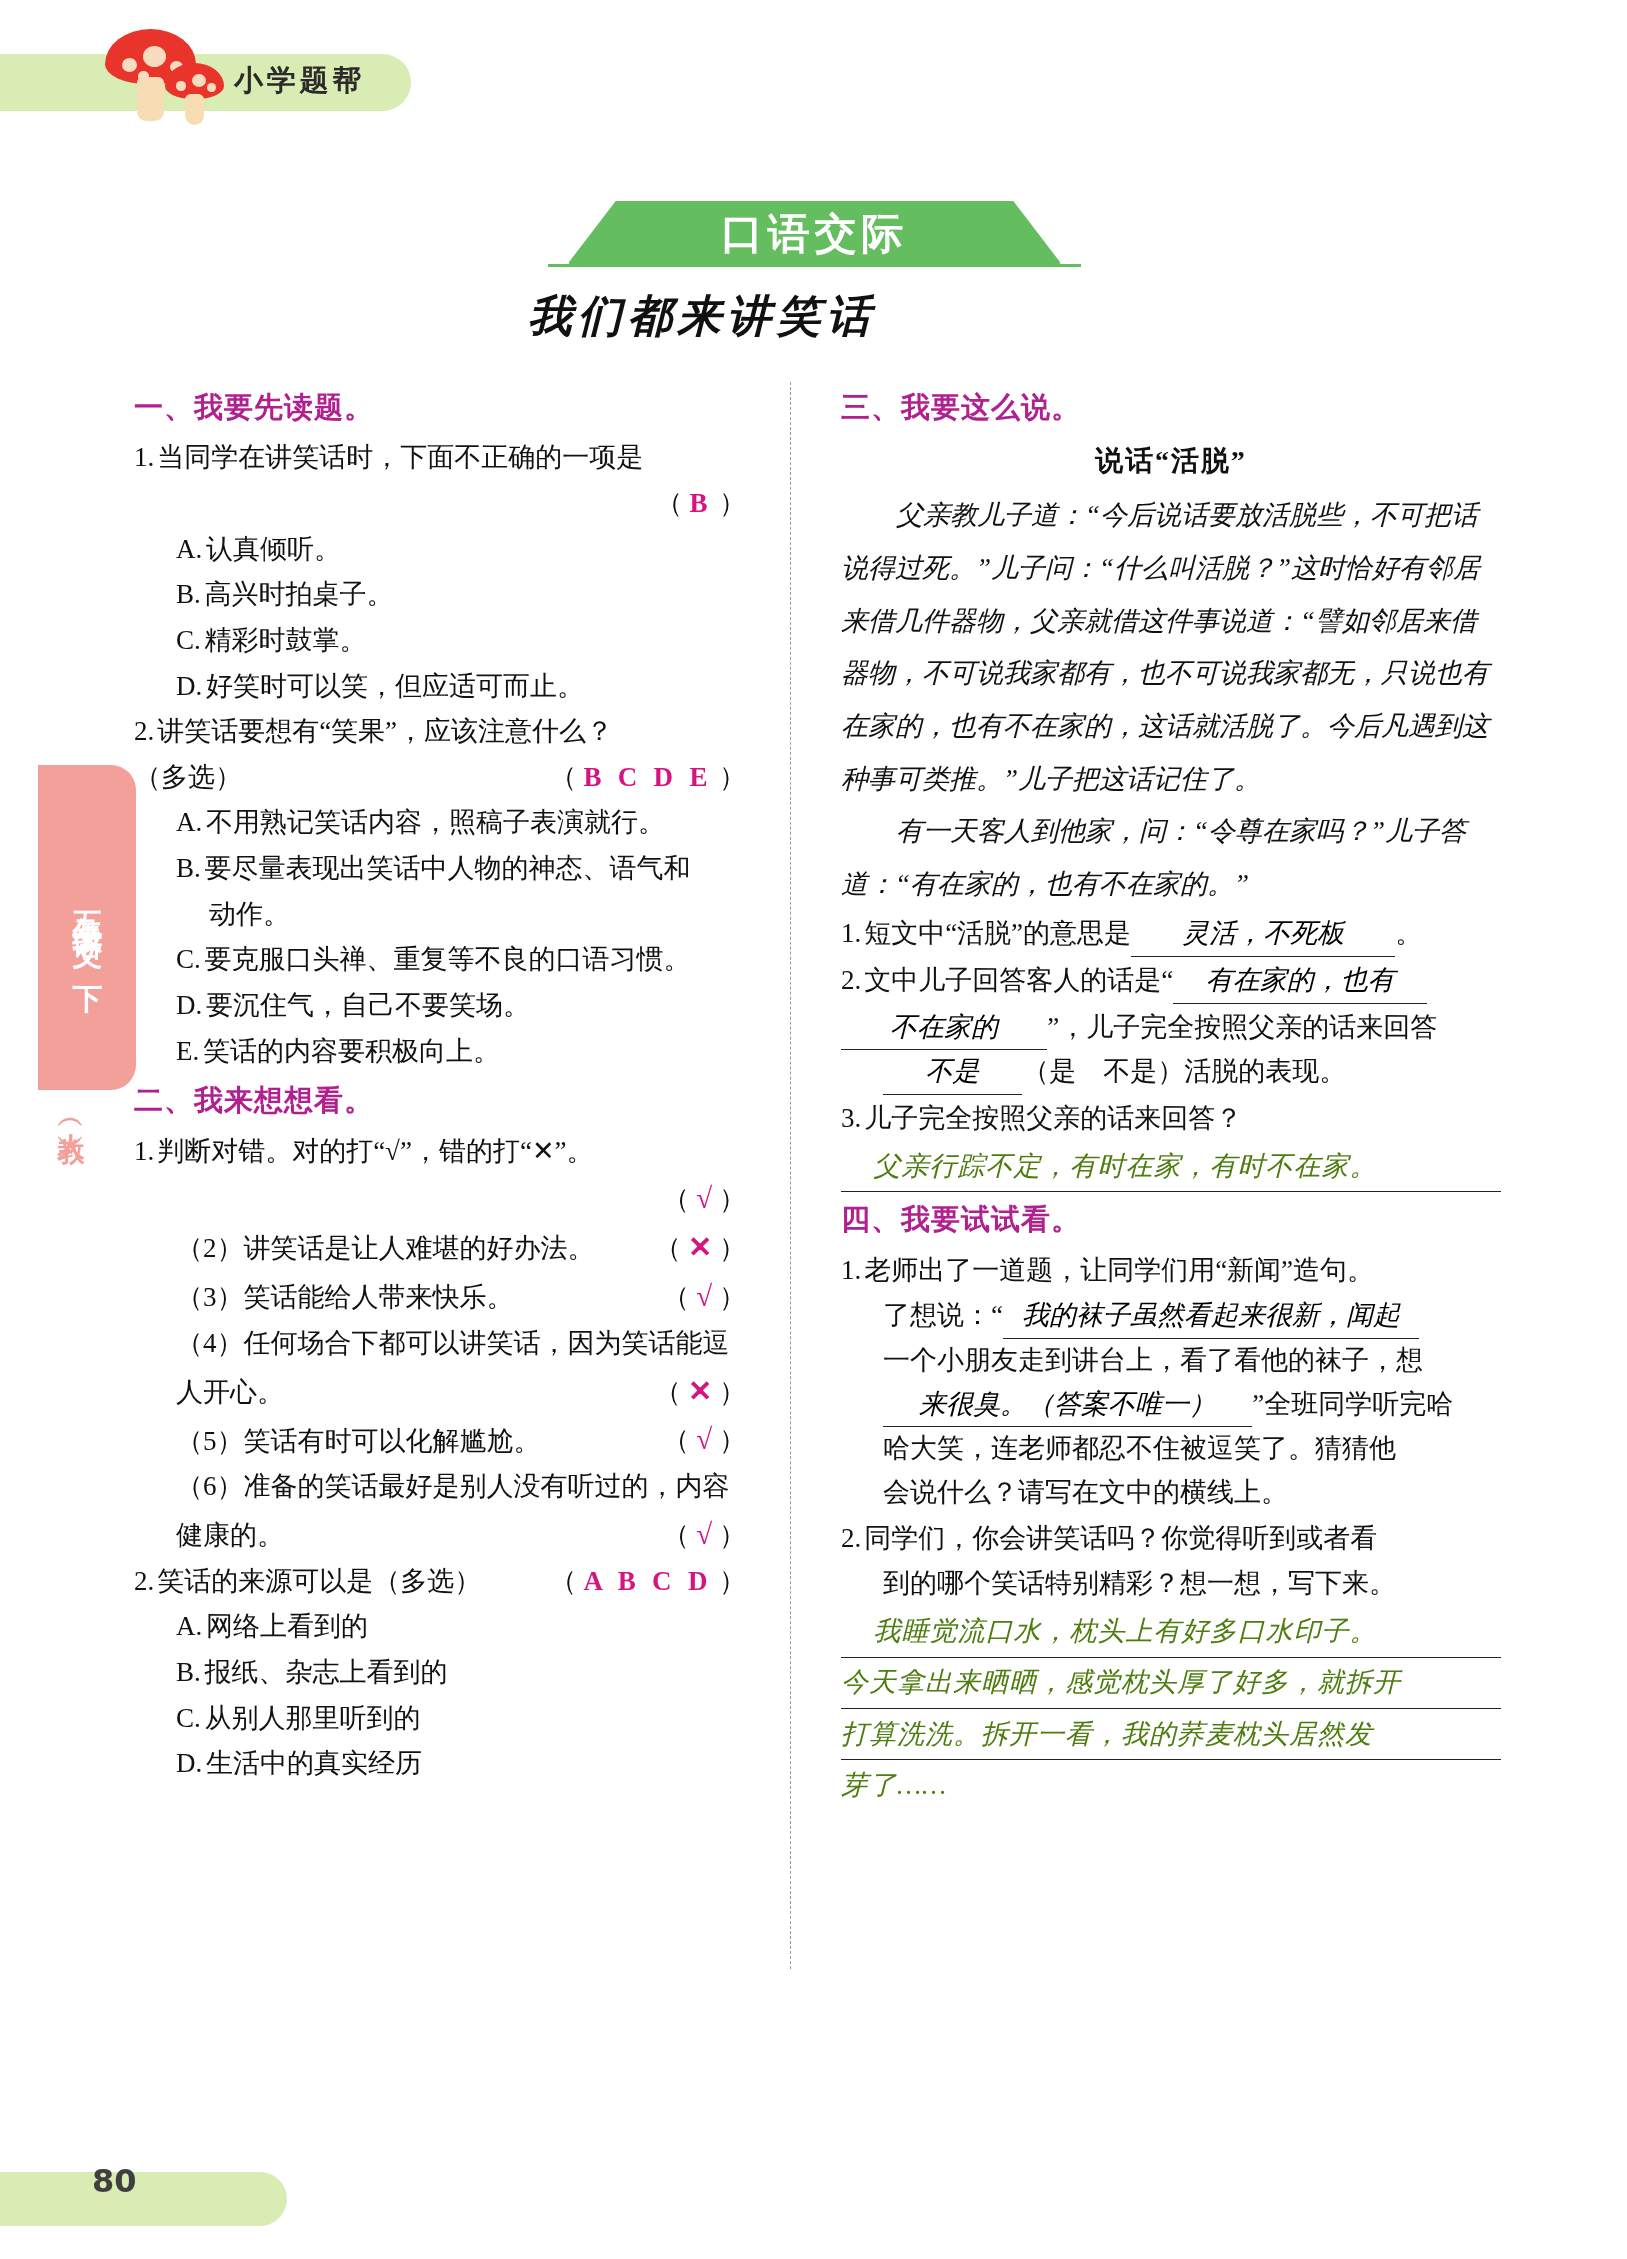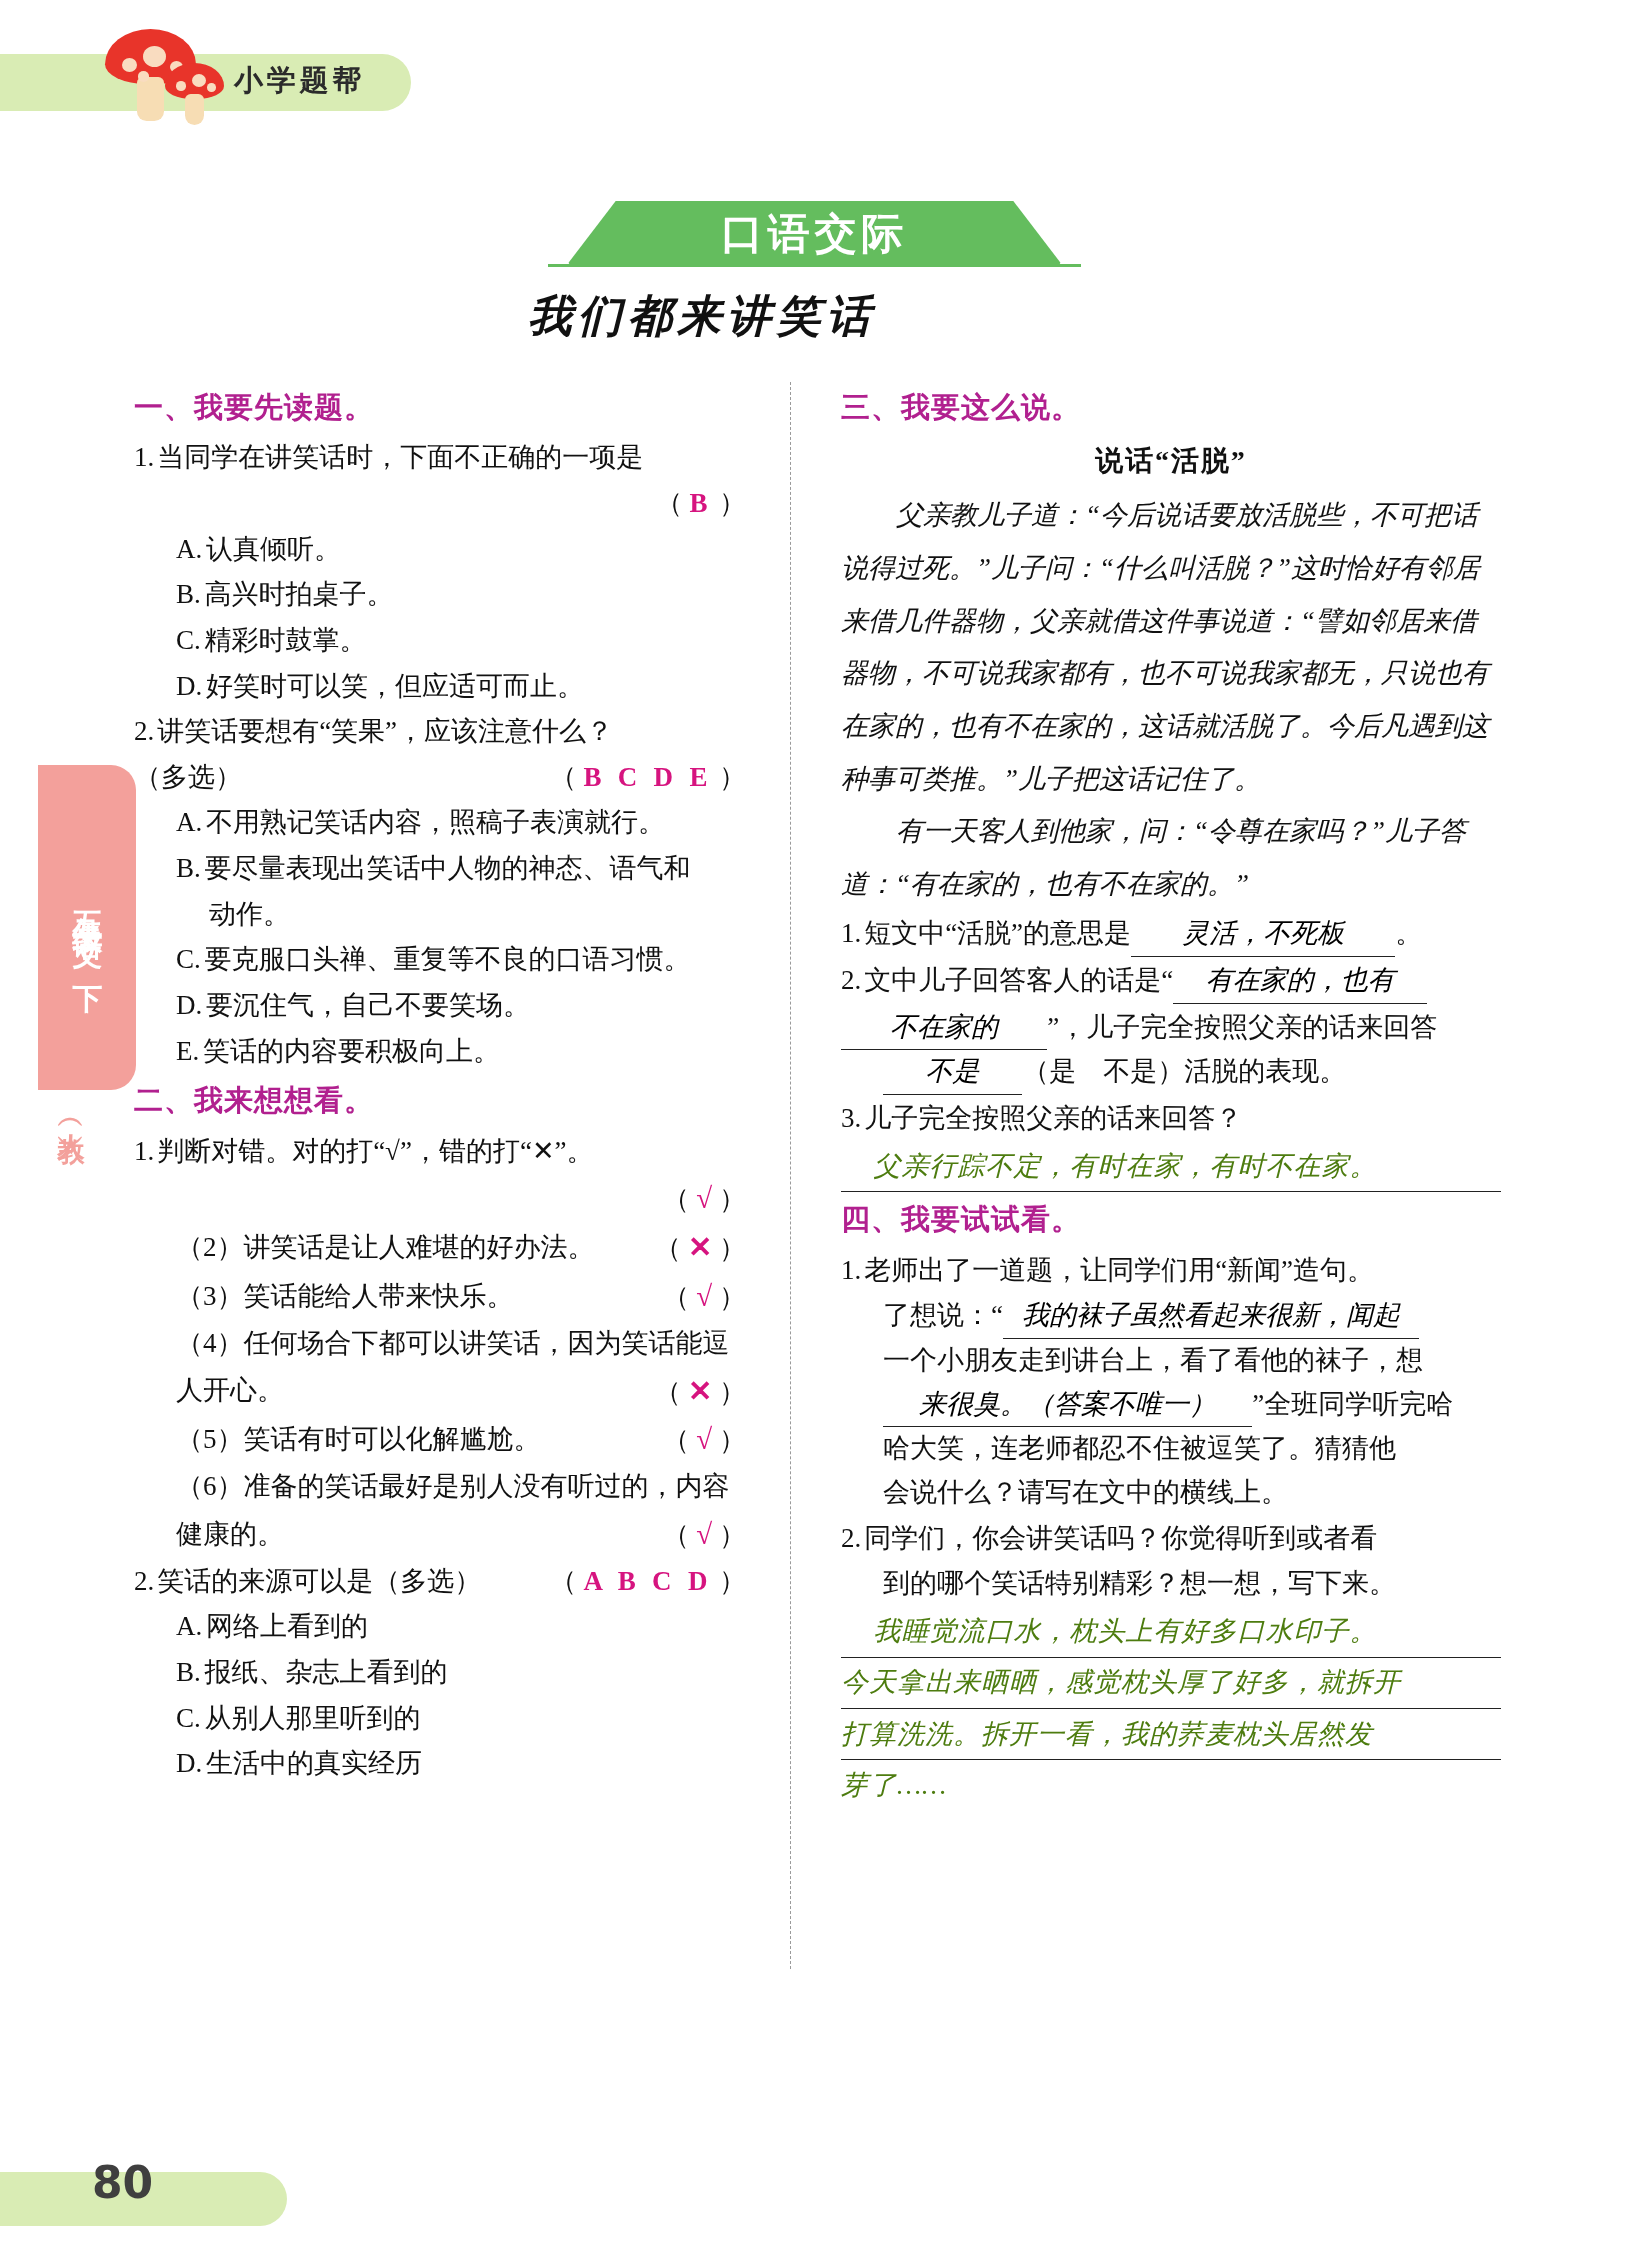--- a/index.html
+++ b/index.html
@@ -126,21 +126,21 @@
   .opt .lab{flex:0 0 auto;margin-right:3.8px;}
   .sub{margin:1.9px 0 1.9px 42px;}
   .indent{margin-left:42px;}
   .indent2{margin-left:75px;}
 
   .ansline{text-align:right;}
   .ans{color:#d6147f;font-weight:bold;letter-spacing:4.8px;}
   .ans-mark{color:#d6147f;font-weight:bold;font-size:29px;}
   .paren{color:#111;}
 
-  .row-right{display:flex;justify-content:space-between;align-items:center;}
+  .row-right{display:flex;justify-content:space-between;align-items:flex-end;}
 
   .story-title{
     text-align:center;font-weight:bold;font-size:28px;
     margin:7.6px 0 5.7px 0;letter-spacing:1.9px;
   }
   .story-p{
     text-indent:55px;line-height:1.95;font-size:27px;
     font-style:italic;
     font-family:"Liberation Serif","DejaVu Serif",serif;
   }
@@ -158,22 +158,22 @@
     font-family:"Liberation Serif","DejaVu Serif",serif;
   }
   .answer-line.cont{padding-left:0;}
 
   
   .footer-bar{
     position:absolute;left:0;bottom:34px;width:287px;height:54px;
     background:#d9ecb4;border-radius:0 29px 29px 0;
   }
   .page-no{
-    position:absolute;left:92px;bottom:52px;
-    font-size:44px;font-weight:bold;color:#3f3f3f;
+    position:absolute;left:92px;bottom:60px;
+    font-size:32px;font-weight:bold;color:#3f3f3f;
     font-family:"DejaVu Sans","Liberation Sans",sans-serif;
   }
 </style>
 </head>
 <body>
 
 <div class="page-header"></div>
 
 <div class="mush mush-big">
   <div class="cap"></div>

